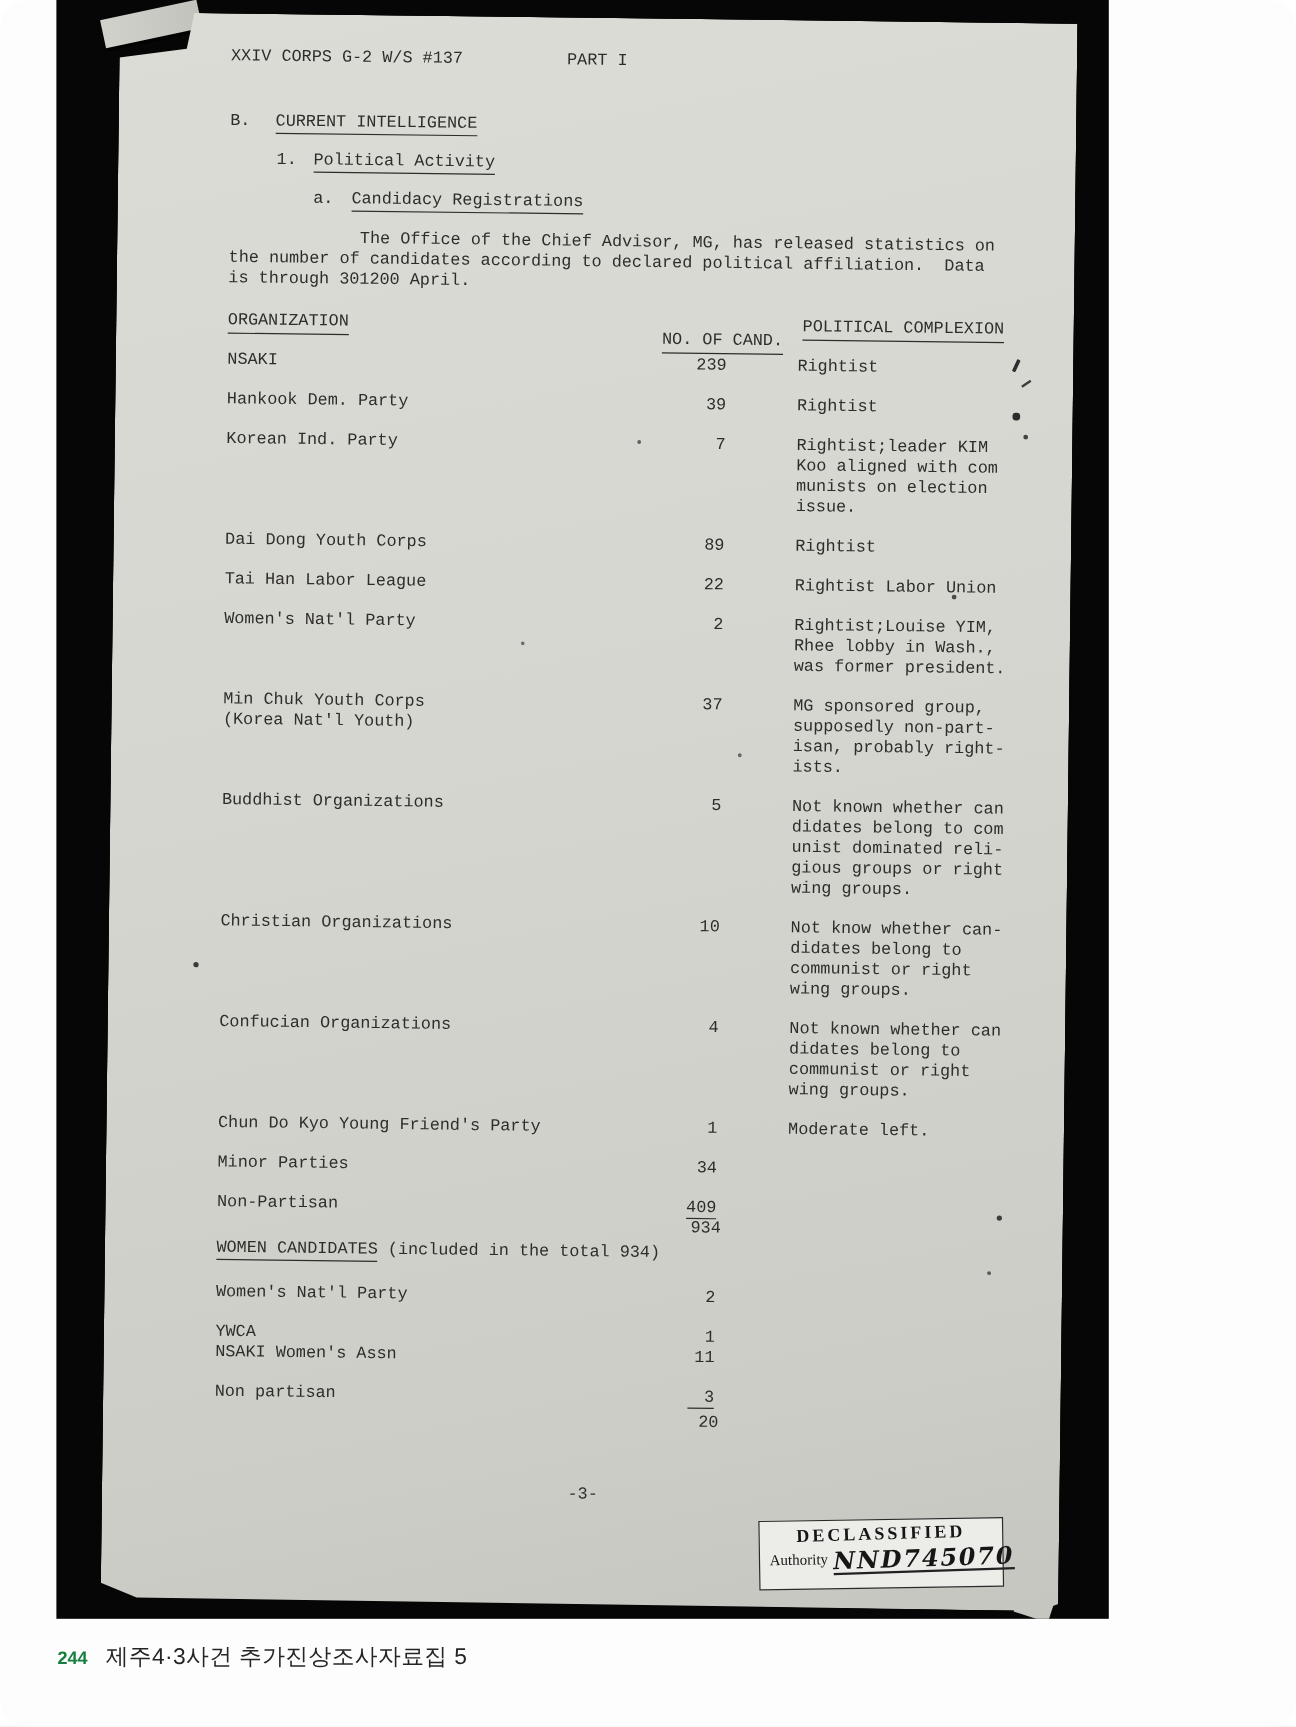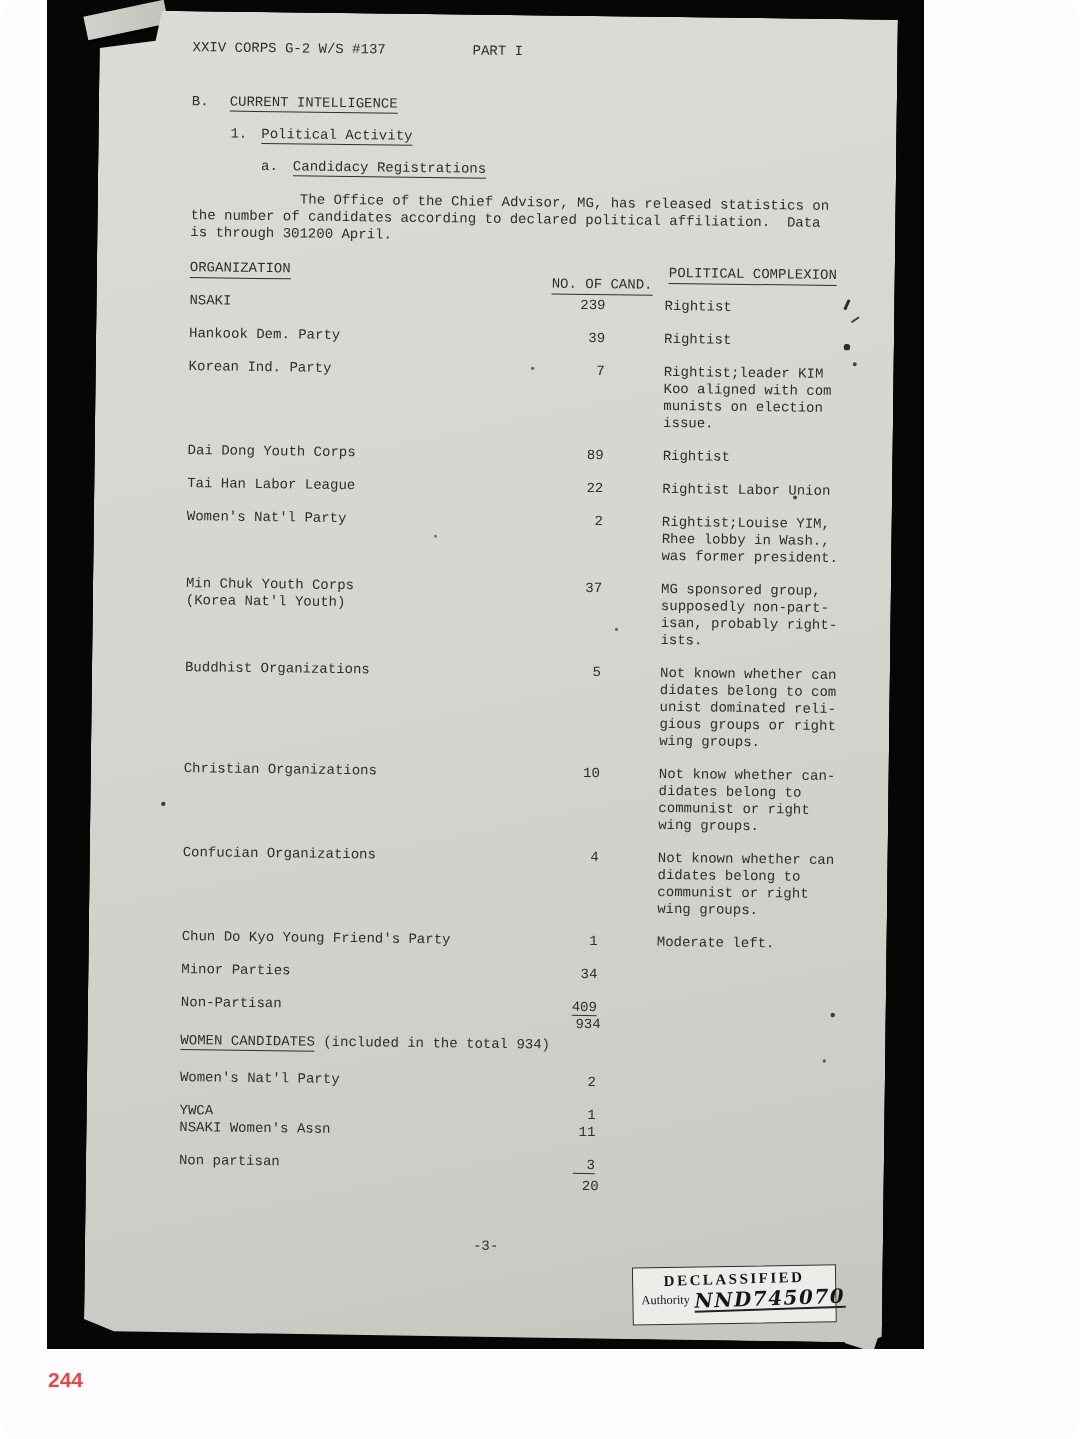--- a/index.html
+++ b/index.html
@@ -51,21 +51,21 @@
   
   .specks{position:absolute;left:0;top:0;width:2px;height:2px;border-radius:50%;background:transparent;
           box-shadow:750px 327px 0 2.2px #2c2c2c,758px 344px 0 1px #444,744px 995px 0 1.2px #3d3d3d,
                      736px 1041px 0 .6px #555,72px 792px 0 1.2px #3a3a3a,341px 521px 0 .5px #6a6a6a,
                      436px 352px 0 .6px #606060,523px 612px 0 .6px #666,700px 478px 0 1px #4a4a4a;}
   .tick1{position:absolute;left:749px;top:280px;width:2.5px;height:11px;background:#2e2e2e;transform:rotate(24deg);border-radius:1px;}
   .tick2{position:absolute;left:758px;top:296px;width:2px;height:9px;background:#3c3c3c;transform:rotate(55deg);}
   
   .caption{position:absolute;left:48px;top:1368px;display:flex;align-items:baseline;gap:15px;
            font-family:"Liberation Sans","DejaVu Sans",sans-serif;}
-  .cap-num{font-size:21px;font-weight:bold;color:#ef4444;}
+  .cap-num{font-size:15px;font-weight:bold;color:#15803d;}
   .cap-text{font-size:19px;color:#252525;letter-spacing:.3px;}
 </style>
 </head>
 <body>
 
 <div class="canvas">
   <div class="photo">
     <div class="tab-tl"></div>
     <div class="tab-br"></div>
 
@@ -244,14 +244,15 @@
       </div>
 
       <div class="specks"></div>
       <div class="tick1"></div>
       <div class="tick2"></div>
     </div>
   </div>
 
   <div class="caption">
     <span class="cap-num">244</span>
+    <span class="cap-text">제주4·3사건 추가진상조사자료집 5</span>
   </div>
 </div>
 
 </body></html>

